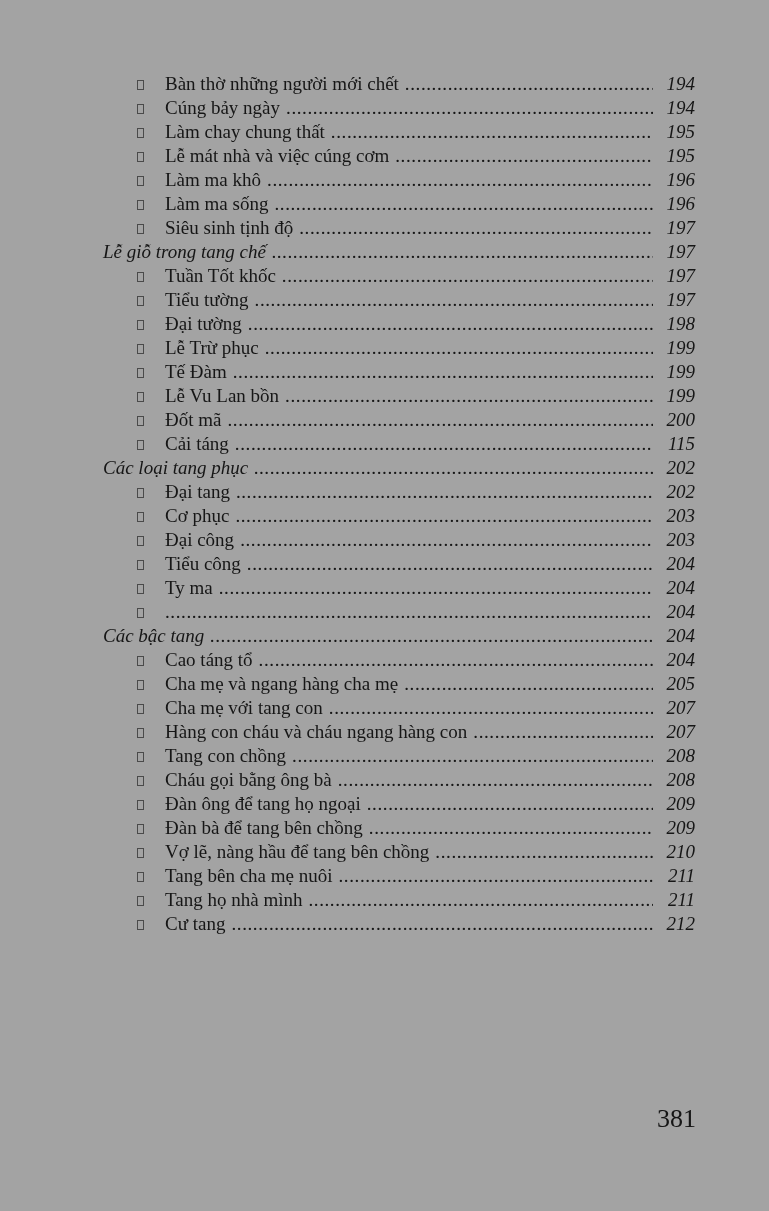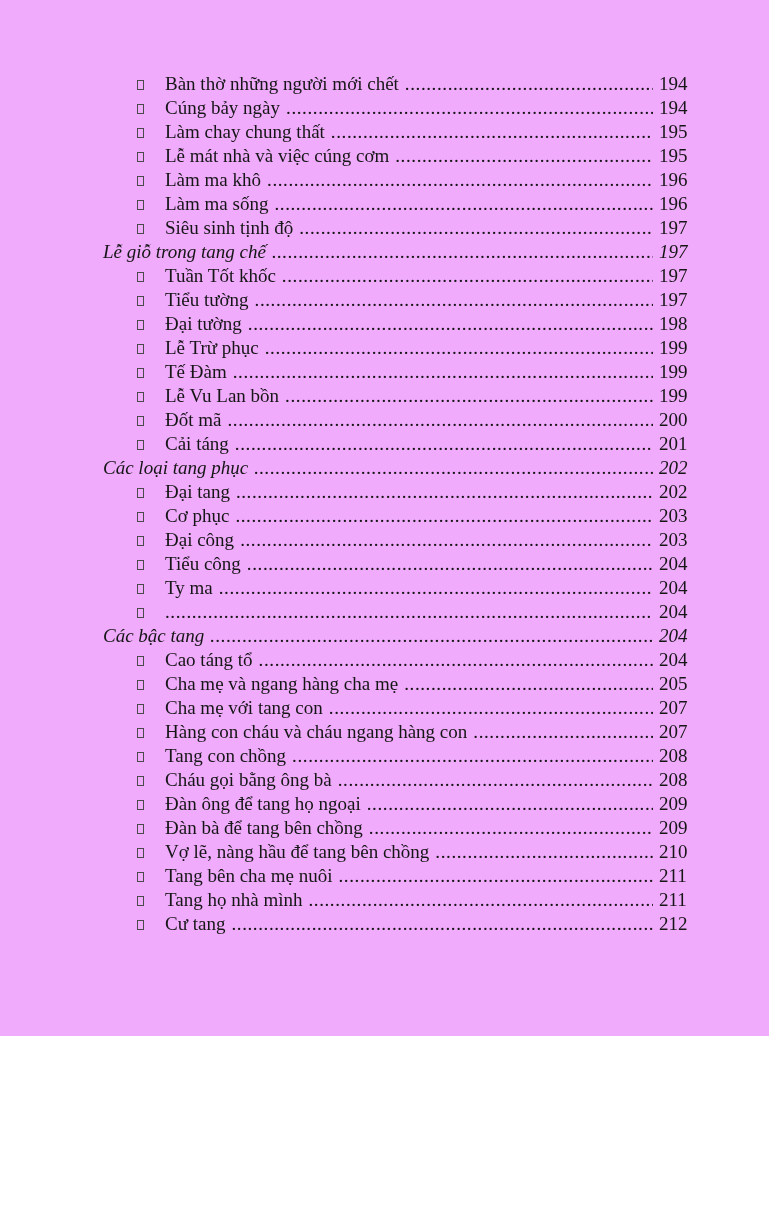--- a/index.html
+++ b/index.html
@@ -3,22 +3,22 @@
 <meta charset="utf-8">
 <style>
   html, body {
     margin: 0;
     padding: 0;
     background: #ffffff;
   }
   .page {
     position: relative;
     width: 769px;
-    height: 1036px;
-    background: #f0abfc;
+    height: 1211px;
+    background: #a3a3a3;
     overflow: hidden;
     font-family: "Liberation Serif", "DejaVu Serif", serif;
     color: #161616;
     font-size: 19px;
   }
   .toc {
     position: absolute;
     left: 103px;
     top: 72px;
     width: 592px;
@@ -55,20 +55,22 @@
     letter-spacing: 0.6px;
     min-width: 0;
   }
   .dots::before {
     content: "..................................................................................................................................................................................";
   }
   .pagenum {
     flex: none;
     padding-left: 6px;
     min-width: 36px;
+    text-align: right;
+    font-style: italic;
   }
   .folio {
     position: absolute;
     top: 1103px;
     right: 73px;
     font-size: 26px;
     line-height: 32px;
     color: #161616;
     text-align: center;
   }
@@ -164,21 +166,21 @@
       <div class="row item">
     <span class="bullet"></span>
     <span class="label">Đốt mã</span>
     <span class="dots"></span>
     <span class="pagenum">200</span>
   </div>
       <div class="row item">
     <span class="bullet"></span>
     <span class="label">Cải táng</span>
     <span class="dots"></span>
-    <span class="pagenum">201</span>
+    <span class="pagenum">115</span>
   </div>
       <div class="row heading">
     <span class="label">Các loại tang phục</span>
     <span class="dots"></span>
     <span class="pagenum">202</span>
   </div>
       <div class="row item">
     <span class="bullet"></span>
     <span class="label">Đại tang</span>
     <span class="dots"></span>

